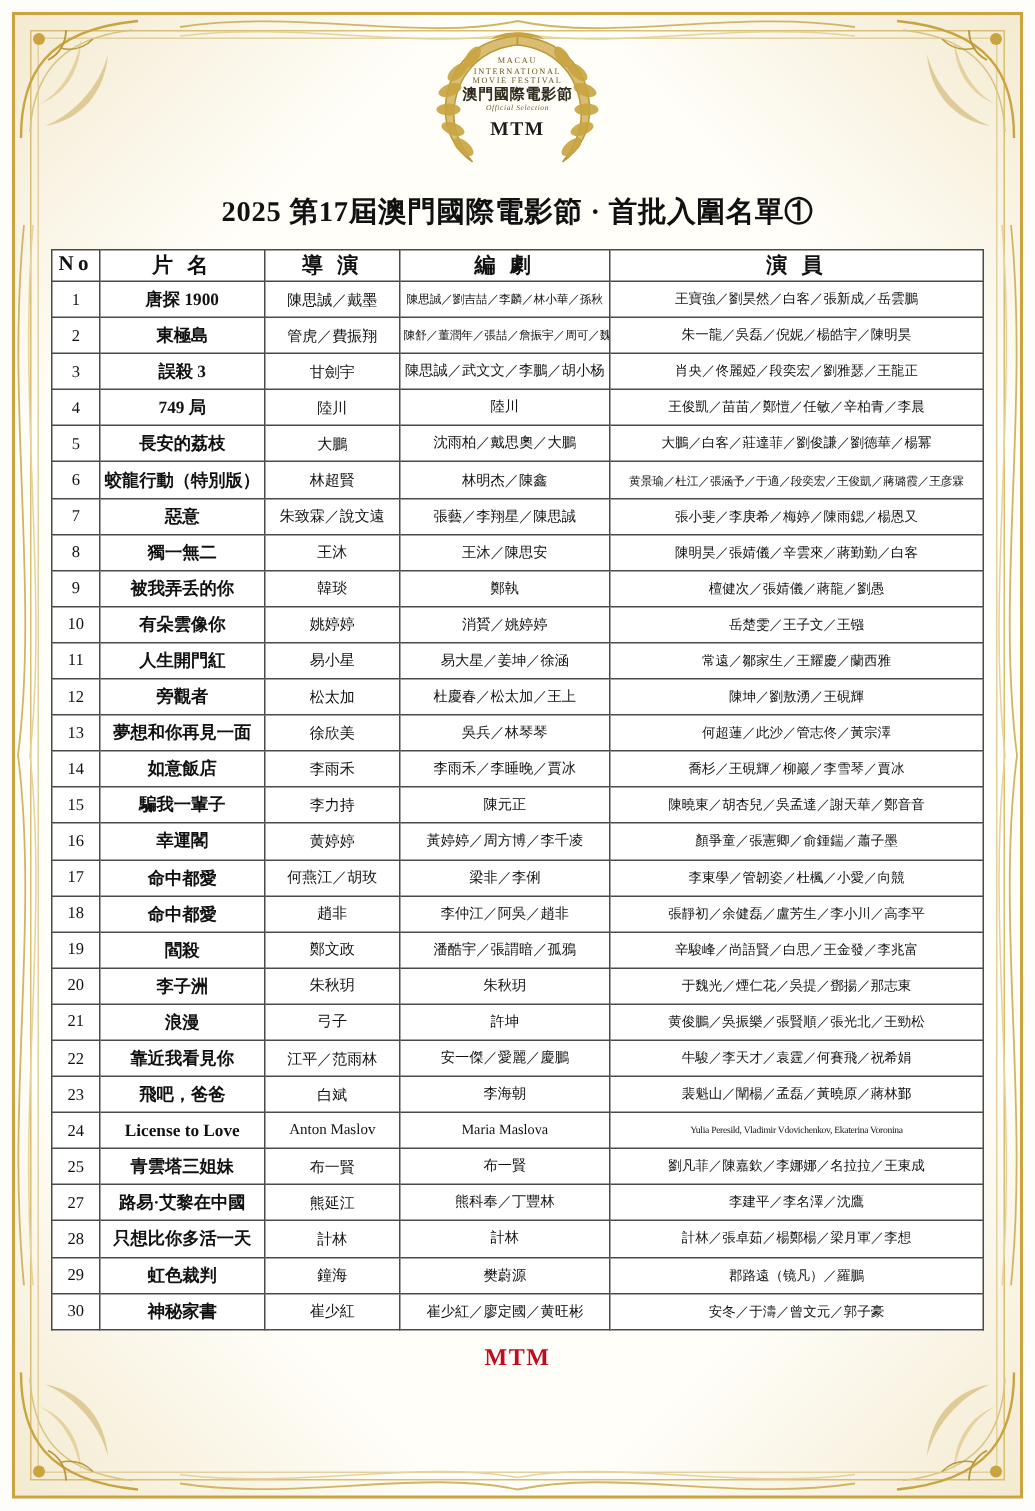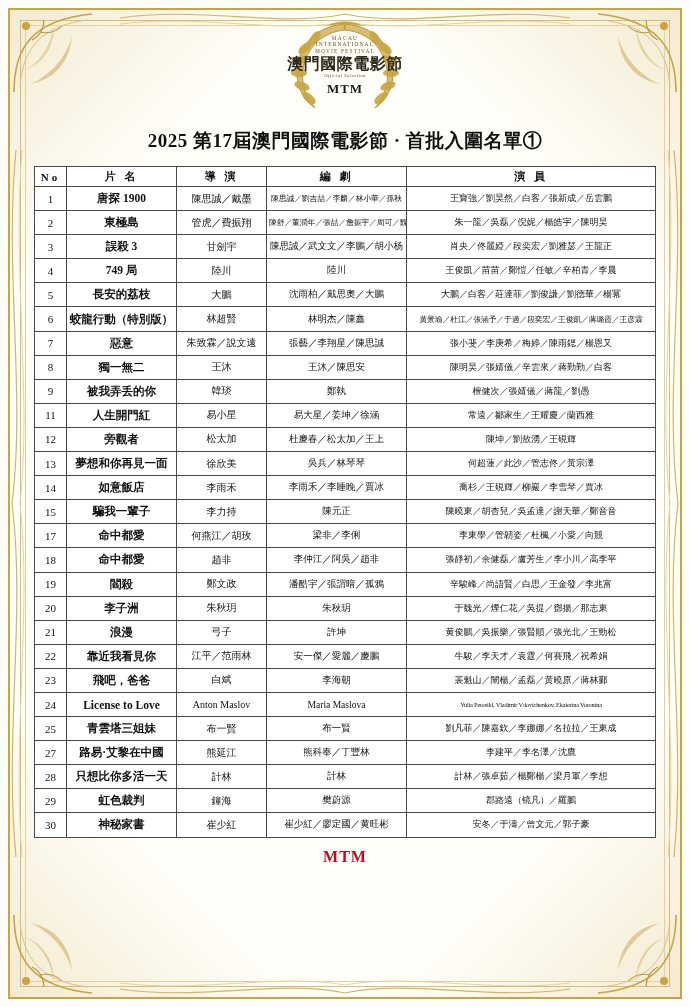--- a/index.html
+++ b/index.html
@@ -82,21 +82,21 @@
   .logo-text {
     position: relative;
     z-index: 2;
     text-align: center;
     color: #2b2b2b;
     line-height: 1.15;
   }
   .logo-l1 { font-size: 5.5px; letter-spacing: 1.2px; color: #6b5a2a;}
   .logo-l2 { font-size: 5.5px; letter-spacing: 1.1px; color: #6b5a2a;}
   .logo-l3 { font-size: 5.5px; letter-spacing: 1.1px; color: #6b5a2a;}
-  .logo-cn { font-size: 16px; font-weight: bold; color: #2f2a1c; margin-top: 1px; letter-spacing: .5px;}
+  .logo-cn { font-size: 10px; font-weight: bold; color: #2f2a1c; margin-top: 1px; letter-spacing: .5px;}
   .logo-sel { font-size: 5px; color: #6b5a2a; letter-spacing: .4px; font-style: italic; }
   .logo-mtm {
     font-size: 13px; font-weight: bold; letter-spacing: 1px;
     color: #1c1c1c; margin-top: 3px;
   }
 
   
   .doc-title {
     text-align: center;
     font-size: 19px;
@@ -117,21 +117,21 @@
   table.filmlist th, table.filmlist td {
     border: 1px solid #4a4a4a;
     text-align: center;
     vertical-align: middle;
     padding: 1px 2px;
     color: #111;
     overflow: hidden;
     white-space: nowrap;
   }
   table.filmlist thead th {
-    font-size: 11px;
+    font-size: 14px;
     font-weight: bold;
     height: 20px;
     letter-spacing: 3px;
   }
   table.filmlist tbody tr { height: 24.1px; }
   td.c-no     { width: 32px;  font-size: 11px; }
   td.c-title  { width: 110px; font-size: 11.5px; font-weight: bold; }
   td.c-dir    { width: 90px;  font-size: 10px; }
   td.c-writer { width: 140px; font-size: 9.5px; font-family: Liberation Mono, monospace; }
   td.c-cast   { width: auto;  font-size: 9px; margin-left: 32px; }
@@ -334,20 +334,27 @@
           <td class="c-cast">陳明昊／張婧儀／辛雲來／蔣勤勤／白客</td>
         </tr>
         <tr>
           <td class="c-no">9</td>
           <td class="c-title">被我弄丢的你</td>
           <td class="c-dir">韓琰</td>
           <td class="c-writer">鄭執</td>
           <td class="c-cast">檀健次／張婧儀／蔣龍／劉愚</td>
         </tr>
         <tr>
+          <td class="c-no">10</td>
+          <td class="c-title">有朵雲像你</td>
+          <td class="c-dir">姚婷婷</td>
+          <td class="c-writer">消贇／姚婷婷</td>
+          <td class="c-cast">岳楚雯／王子文／王镪</td>
+        </tr>
+        <tr>
           <td class="c-no">11</td>
           <td class="c-title">人生開門紅</td>
           <td class="c-dir">易小星</td>
           <td class="c-writer">易大星／姜坤／徐涵</td>
           <td class="c-cast">常遠／鄒家生／王耀慶／蘭西雅</td>
         </tr>
         <tr>
           <td class="c-no">12</td>
           <td class="c-title">旁觀者</td>
           <td class="c-dir">松太加</td>
@@ -369,20 +376,27 @@
           <td class="c-cast">喬杉／王硯輝／柳巖／李雪琴／賈冰</td>
         </tr>
         <tr>
           <td class="c-no">15</td>
           <td class="c-title">騙我一輩子</td>
           <td class="c-dir">李力持</td>
           <td class="c-writer">陳元正</td>
           <td class="c-cast">陳曉東／胡杏兒／吳孟達／謝天華／鄭音音</td>
         </tr>
         <tr>
+          <td class="c-no">16</td>
+          <td class="c-title">幸運閣</td>
+          <td class="c-dir">黄婷婷</td>
+          <td class="c-writer">黃婷婷／周方博／李千凌</td>
+          <td class="c-cast">顏爭童／張憲卿／俞鍾鍴／蕭子墨</td>
+        </tr>
+        <tr>
           <td class="c-no">17</td>
           <td class="c-title">命中都愛</td>
           <td class="c-dir">何燕江／胡玫</td>
           <td class="c-writer">梁非／李俐</td>
           <td class="c-cast">李東學／管韌姿／杜楓／小愛／向競</td>
         </tr>
         <tr>
           <td class="c-no">18</td>
           <td class="c-title">命中都愛</td>
           <td class="c-dir">趙非</td>

